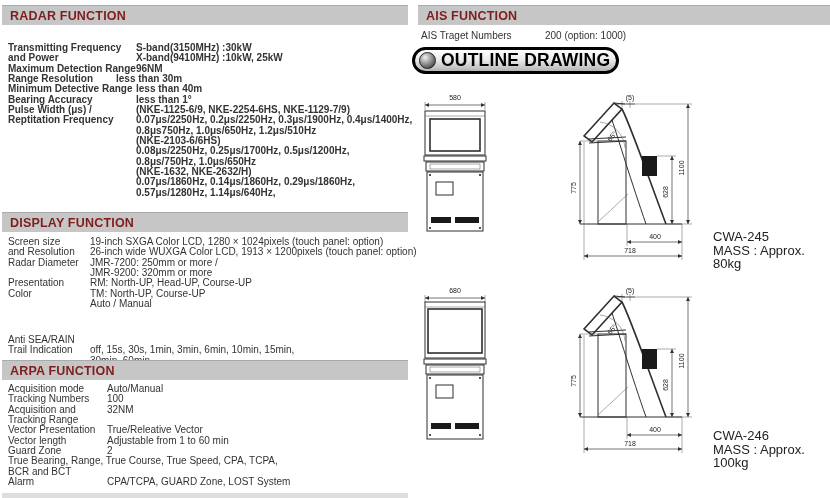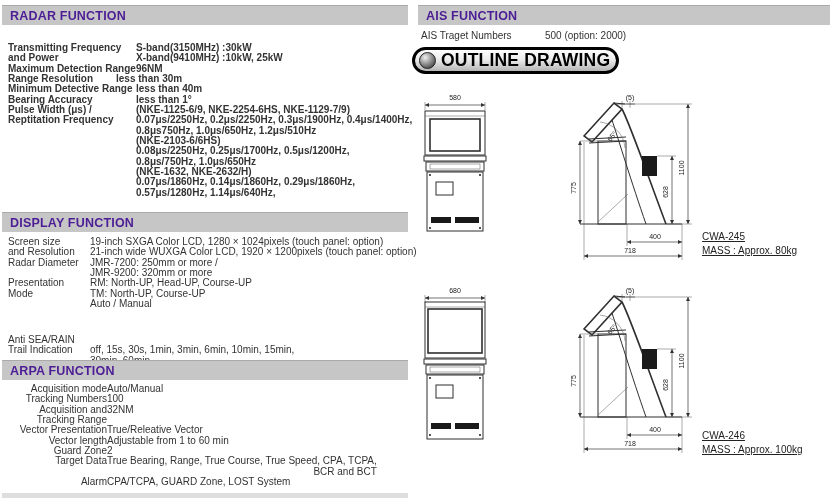--- a/index.html
+++ b/index.html
@@ -6,21 +6,21 @@
   body{
     width:830px;height:498px;position:relative;background:#ffffff;
     font-family:"Liberation Sans", sans-serif;color:#333;overflow:hidden;
   }
   .col{position:absolute;top:0;}
   .col-left{left:2px;width:406px;}
   .col-right{left:412px;width:418px;}
   .sec-header{
     position:absolute;left:0;width:100%;height:20px;background:#c6c6c6;
     border-top:1px solid #aaa;
-    font-size:12.5px;font-weight:bold;color:#4c1d95;line-height:20px;
+    font-size:12.5px;font-weight:bold;color:#7f1d1d;line-height:20px;
     padding-left:8px;box-sizing:border-box;letter-spacing:0.2px;
   }
   .hdr-ais{left:6px;width:412px;}
   .spec-rows{position:absolute;left:6px;font-size:10px;}
   .spec-row{display:flex;}
   .spec-label{flex:none;}
   .spec-value{flex:none;}
   .spec-label>div,.spec-value>div{line-height:10.35px;white-space:nowrap;}
   
   .pill{
@@ -35,21 +35,21 @@
     border:1px solid #222;box-sizing:border-box;
   }
   .pill .pill-text{
     font-size:17.5px;font-weight:bold;color:#000;letter-spacing:0.2px;white-space:nowrap;
   }
   .unit{position:absolute;left:0;width:418px;}
   .unit-1{top:88px;height:195px;}
   .unit-2{top:281px;height:205px;}
   .front-svg{position:absolute;left:10px;top:6px;}
   .side-svg{position:absolute;left:158px;top:8px;}
-  .unit-labels{position:absolute;left:290px;font-size:10px;line-height:13.5px;color:#222;text-decoration:underline;}
+  .unit-labels{position:absolute;left:301px;font-size:13px;line-height:13.5px;color:#222;}
   .unit-1 .unit-labels{top:142px;}
   .unit-2 .unit-labels{top:148px;}
   .bottom-strip{position:absolute;left:2px;top:493px;width:406px;height:5px;background:#dedede;}
   svg{overflow:visible;}
   .dln{stroke:#3a3a3a;stroke-width:0.7;fill:none;}
   .oln{stroke:#2f2f2f;stroke-width:1;fill:none;}
   .oln2{stroke:#2f2f2f;stroke-width:1.6;fill:none;}
   .thin{stroke:#555;stroke-width:0.5;fill:none;}
   .blk{fill:#1a1a1a;stroke:none;}
   .dtx{font-family:"Liberation Sans",sans-serif;font-size:7px;fill:#222;}
@@ -127,36 +127,36 @@
     <span>DISPLAY FUNCTION</span>
   </div>
   <div class="spec-rows" style="top:237px;">
       <div class="spec-row">
         <div class="spec-label" style="width: 82px;">
           <div>Screen size</div>
           <div>and Resolution</div>
         </div>
         <div class="spec-value">
           <div>19-inch SXGA Color LCD, 1280 × 1024pixels (touch panel: option)</div>
-          <div>21-inch wide WUXGA Color LCD, 1920 × 1200pixels (touch panel: option)</div>
+          <div>26-inch wide WUXGA Color LCD, 1913 × 1200pixels (touch panel: option)</div>
         </div>
       </div>
       <div class="spec-row">
         <div class="spec-label" style="width: 82px;">
           <div>Radar Diameter</div>
         </div>
         <div class="spec-value">
           <div>JMR-7200: 250mm or more /</div>
           <div>JMR-9200: 320mm or more</div>
         </div>
       </div>
       <div class="spec-row">
         <div class="spec-label" style="width: 82px;">
           <div>Presentation</div>
-          <div>Mode</div>
+          <div>Color</div>
         </div>
         <div class="spec-value">
           <div>RM: North-UP, Head-UP, Course-UP</div>
           <div>TM: North-UP, Course-UP</div>
         </div>
       </div>
       <div class="spec-row">
         <div class="spec-label" style="width: 82px; margin-top: 36px;">
           <div>Anti SEA/RAIN</div>
         </div>
@@ -179,21 +179,21 @@
         </div>
         <div class="spec-value">
           <div>20,000 points</div>
         </div>
       </div>
     </div>
 
   <div class="sec-header" style="top:360px;">
     <span>ARPA FUNCTION</span>
   </div>
-  <div class="spec-rows" style="top:384px;text-align:right;">
+  <div class="spec-rows" style="top:384px;">
       <div class="spec-row">
         <div class="spec-label" style="width: 99px;">
           <div>Acquisition mode</div>
         </div>
         <div class="spec-value">
           <div>Auto/Manual</div>
         </div>
       </div>
       <div class="spec-row">
         <div class="spec-label" style="width: 99px;">
@@ -230,23 +230,20 @@
       </div>
       <div class="spec-row">
         <div class="spec-label" style="width: 99px;">
           <div>Guard Zone</div>
         </div>
         <div class="spec-value">
           <div>2</div>
         </div>
       </div>
       <div class="spec-row">
-        <div class="spec-label" style="width: 99px;">
-          <div>Target Data</div>
-        </div>
         <div class="spec-value">
           <div>True Bearing, Range, True Course, True Speed, CPA, TCPA,</div>
           <div>BCR and BCT</div>
         </div>
       </div>
       <div class="spec-row">
         <div class="spec-label" style="width: 99px;">
           <div>Alarm</div>
         </div>
         <div class="spec-value">
@@ -260,21 +257,21 @@
 <div class="col col-right">
   <div class="sec-header hdr-ais" style="top:5px;">
     <span>AIS FUNCTION</span>
   </div>
   <div class="spec-rows" style="top:31px;left:9px;">
       <div class="spec-row">
         <div class="spec-label" style="width: 124px;">
           <div>AIS Traget Numbers</div>
         </div>
         <div class="spec-value">
-          <div>500 (option: 2000)</div>
+          <div>200 (option: 1000)</div>
         </div>
       </div>
     </div>
 
   <div class="pill">
     <span class="ball"></span>
     <span class="pill-text">OUTLINE DRAWING</span>
   </div>
 
   <div class="unit unit-1">

